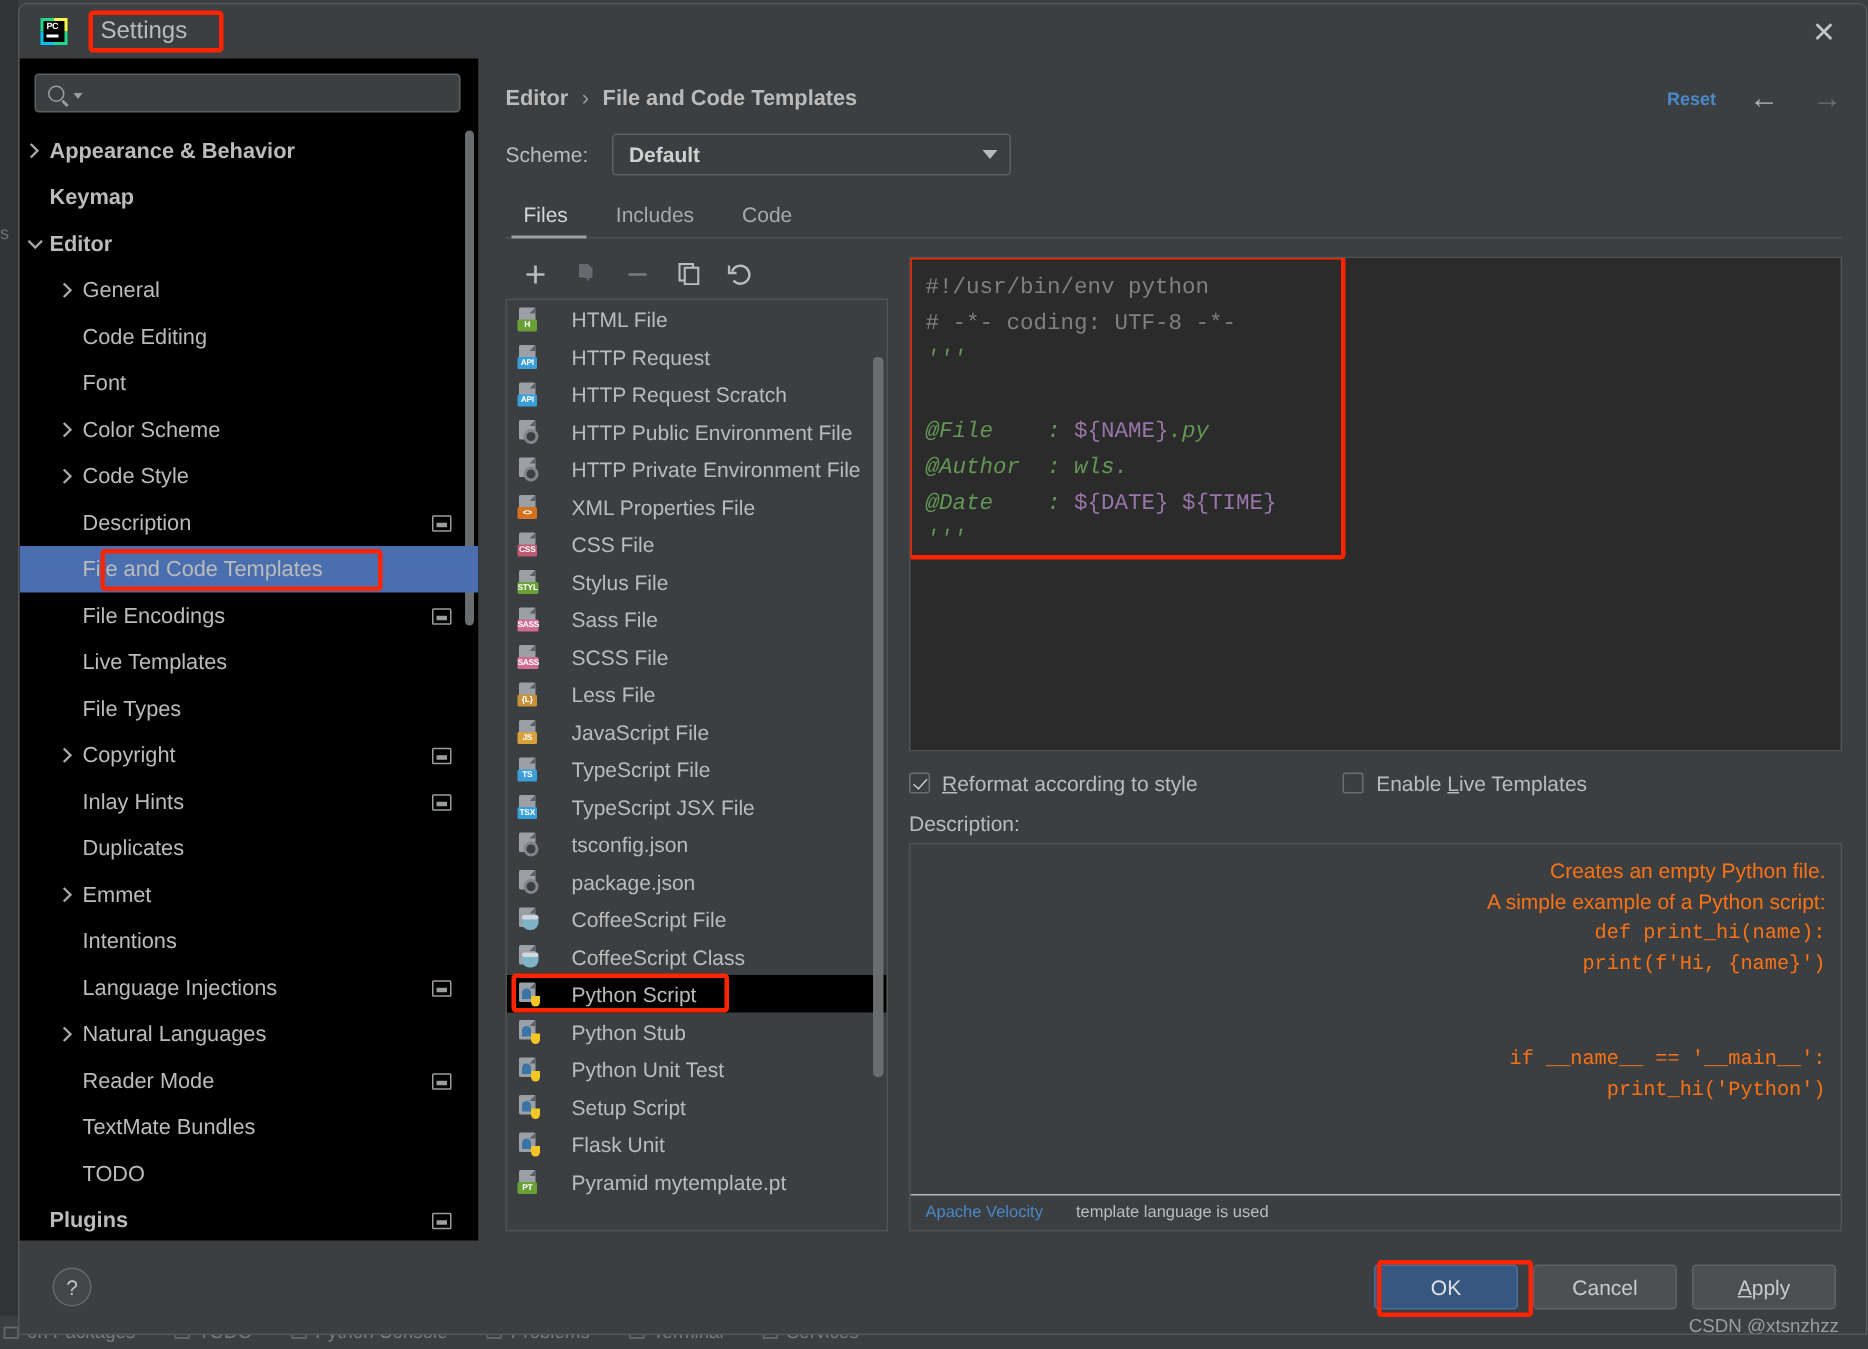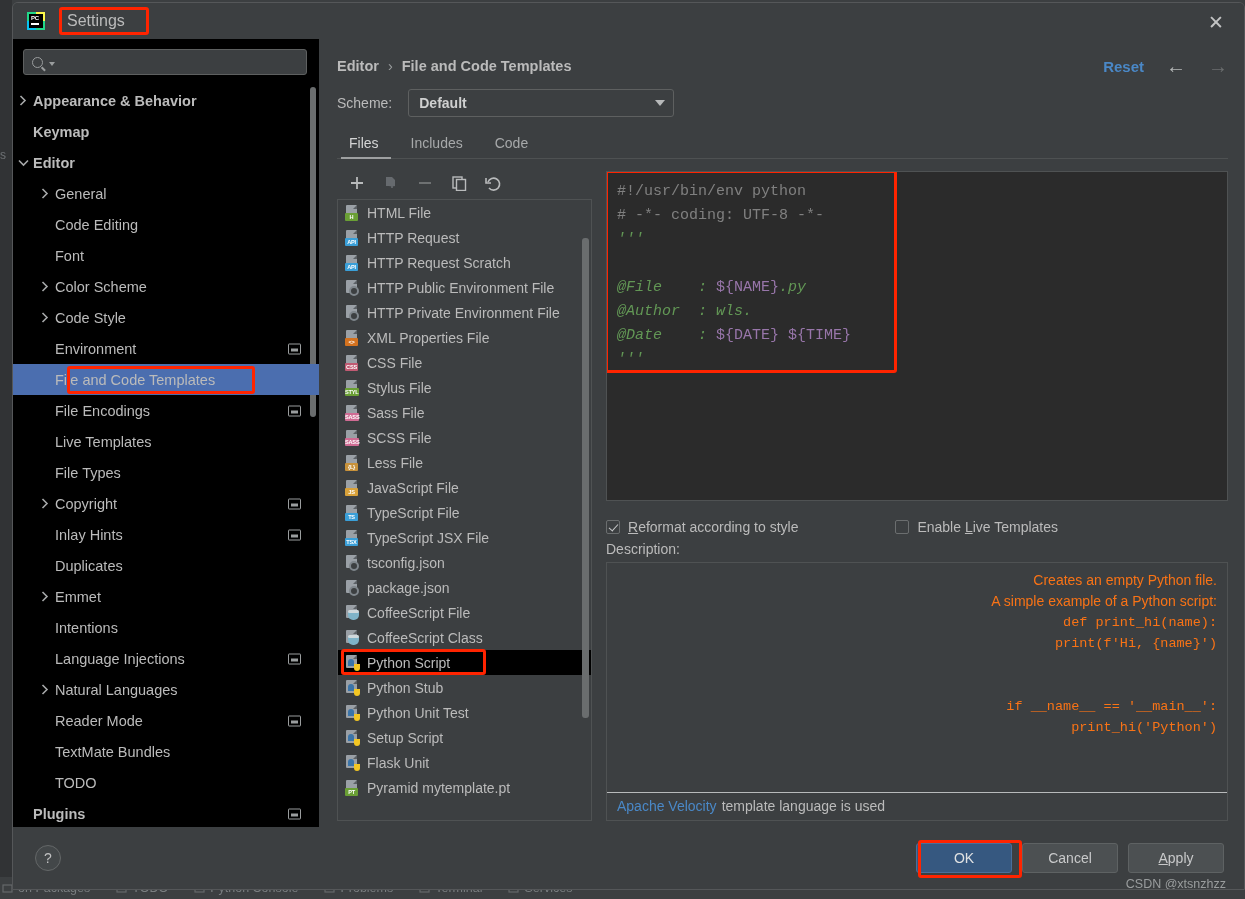--- a/index.html
+++ b/index.html
@@ -162,21 +162,21 @@
     padding: 0 16px 0 18px;
     position: relative;
   }
   #breadcrumb-row {
     height: 42px; display: flex; align-items: center;
     color: #bbbbbb; font-size: 14.5px; font-weight: bold;
     padding-top: 12px;
   }
   #breadcrumb-row .sep { margin: 0 9px; color: #9a9d9e; font-weight: normal; }
   #breadcrumb-row .spacer { flex: 1; }
-  #reset-link { color: #4a88c7; font-size: 15px; font-weight: bold; cursor: pointer; }
+  #reset-link { color: #4a88c7; font-size: 12px; font-weight: bold; cursor: pointer; }
   .nav-arrow {
     margin-left: 22px; font-size: 20px; line-height: 1; cursor: pointer;
     display:flex; align-items:center;
   }
   .nav-arrow.back { color: #b6b8b9; }
   .nav-arrow.fwd  { color: #6b6e6f; }
 
   #scheme-row { height: 44px; display: flex; align-items: center; }
   #scheme-label { color: #bbbbbb; font-size: 14px; margin-right: 16px; }
   #scheme-select {
@@ -220,21 +220,21 @@
   .tb-btn { width: 20px; height: 20px; display:flex; align-items:center; justify-content:center; cursor:pointer; }
   .tb-btn.dim { opacity: .45; cursor: default; }
   #file-list {
     flex: 1; min-height: 0;
     border: 1px solid #4f5253;
     background: #3c3f41;
     overflow: hidden;
     position: relative;
   }
   .file-row {
-    height: 25px; display: flex; align-items: center; gap: 7px;
+    height: 25px; display: flex; align-items: center; gap: 21px;
     padding-left: 6px; color: #bbbbbb; font-size: 14px;
     white-space: nowrap; cursor: default;
   }
   .file-row.selected { background: #000000; }
   .fi { width: 16px; height: 16px; position: relative; flex: 0 0 auto; }
   .fi .page {
     position:absolute; left:2px; top:0px; width:11px; height:13px;
     background:#9aa0a6; border-radius:1px;
   }
   .fi .page::after {
@@ -292,21 +292,21 @@
   #code-text .cmt { color: #808080; }
   #code-text .doc { color: #629755; font-style: italic; }
   #code-text .var { color: #9876aa; }
   #code-annot {
     position: absolute; left: -2px; top: -2px;
     width: 292px; height: 203px;
     border: 3px solid #ff2400; border-radius: 3px;
     pointer-events: none; z-index: 5;
   }
 
-  #checks-row { height: 34px; display: flex; align-items: flex-end; padding-top: 8px; }
+  #checks-row { height: 34px; display: flex; align-items: center; padding-top: 8px; }
   .chk-wrap { display: flex; align-items: center; gap: 8px; color: #bbbbbb; font-size: 14px; cursor: pointer; }
   .chk-wrap.second { margin-left: 97px; }
   .chk {
     width: 14px; height: 14px; border: 1px solid #6b6e6f; border-radius: 2px;
     background: #3c3f41; position: relative; flex: 0 0 auto;
   }
   .chk.checked::after {
     content:''; position:absolute; left:3.5px; top:0.5px; width:4px; height:8px;
     border:solid #c8c9ca; border-width:0 1.8px 1.8px 0; transform:rotate(42deg);
   }
@@ -319,22 +319,22 @@
     background: #3c3f41;
     display: flex; flex-direction: column;
     overflow: hidden;
   }
   #desc-body { flex: 1; padding: 7px 10px 0 10px; min-height: 0; overflow: hidden; }
   #desc-body .dl { color: #f97316; font-size: 14px; line-height: 21px; text-align: right; }
   #desc-body .dl.mono { font-family: "Liberation Mono", monospace; font-size: 13.5px; }
   #desc-foot {
     border-top: 1px solid #b8babb;
     padding: 5px 10px 6px 10px;
-    color: #bbbbbb; font-size: 14px;
-    display: flex; align-items: baseline; gap: 5px;
+    color: #bbbbbb; font-size: 11px;
+    display: flex; align-items: baseline; gap: 22px;
   }
   #desc-foot .lnk { color: #4a88c7; cursor: pointer; }
 
   
   #footer {
     height: 62px; min-height: 62px;
     display: flex; align-items: center;
     padding: 0 20px 0 22px;
     position: relative;
   }
@@ -487,21 +487,21 @@
           <div class="tree-row" data-depth="1">
             <span class="twisty">
               <svg width="8" height="11" viewBox="0 0 8 11">
                 <path d="M1.5 1 L6 5.5 L1.5 10" fill="none" stroke="#a6a8a9" stroke-width="1.6"></path>
               </svg>
             </span>
             <span class="lbl">Code Style</span>
           </div>
           <div class="tree-row" data-depth="1">
             <span class="twisty"></span>
-            <span class="lbl">Environment</span>
+            <span class="lbl">Description</span>
             <span class="copy-badge"></span>
           </div>
           <div class="tree-row selected" data-depth="1">
             <span class="twisty"></span>
             <span class="lbl">File and Code Templates</span>
           </div>
           <div id="tree-annot" style="top: 283px;"></div>
           <div class="tree-row" data-depth="1">
             <span class="twisty"></span>
             <span class="lbl">File Encodings</span>

